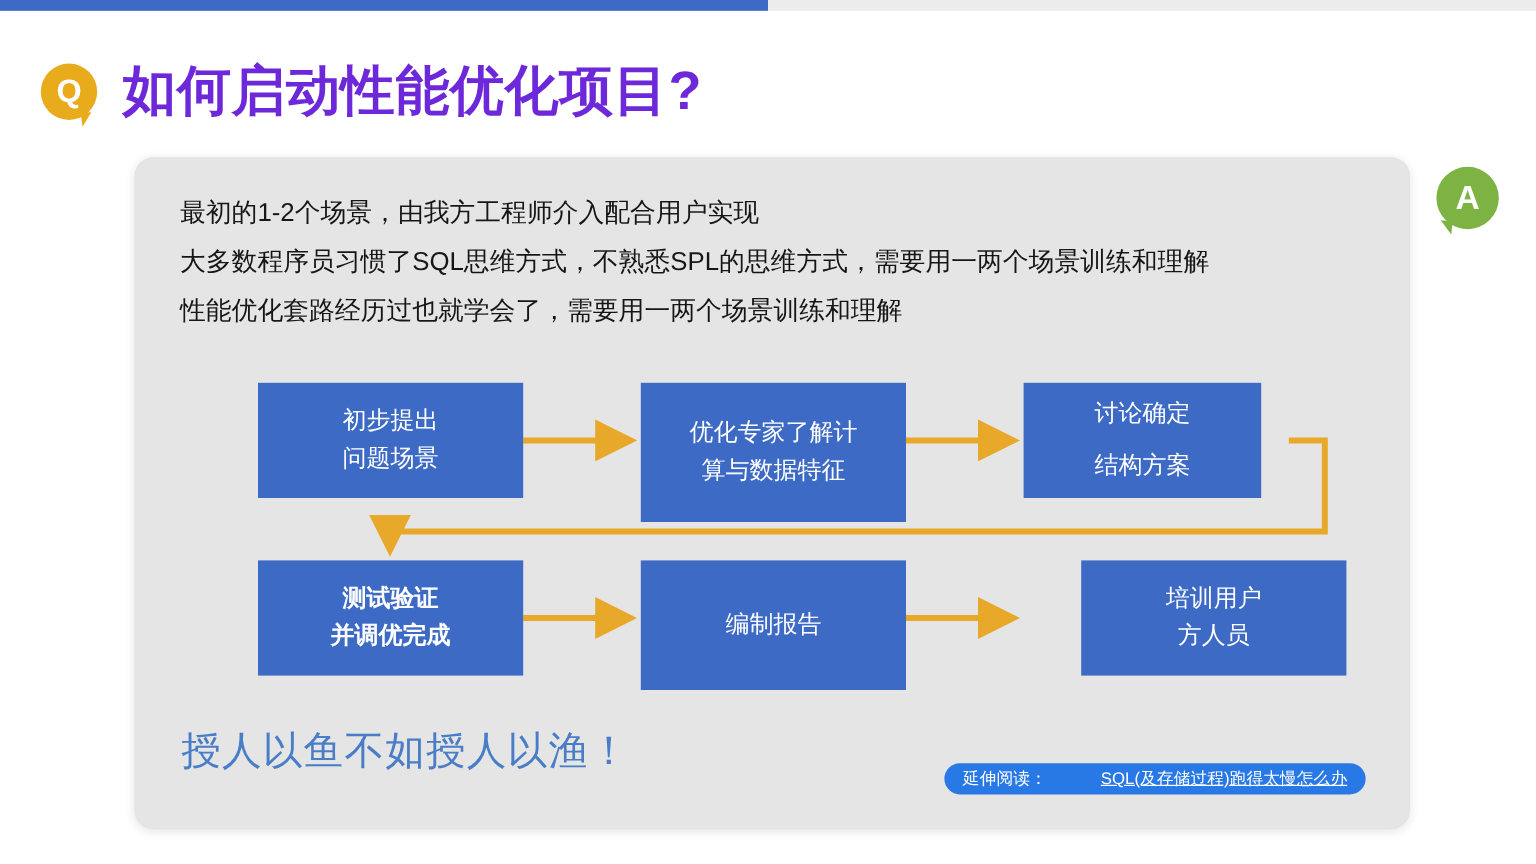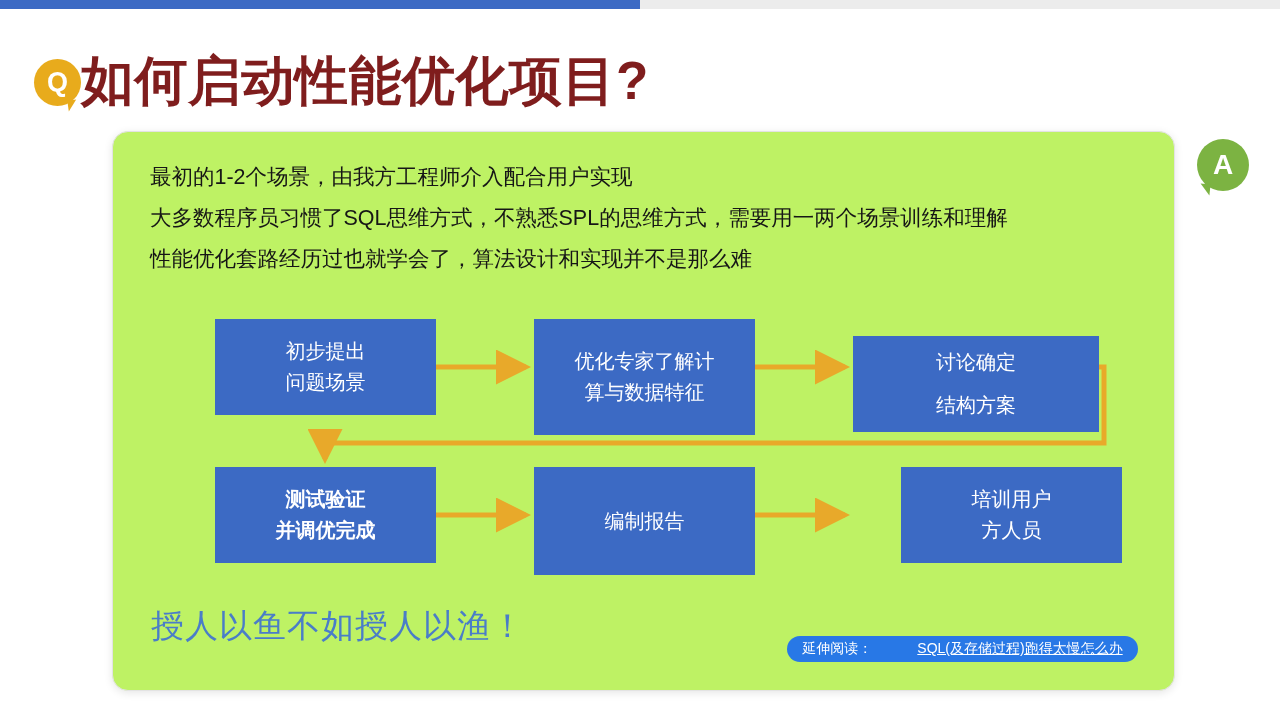--- a/index.html
+++ b/index.html
@@ -66,23 +66,24 @@
     display: flex;
     align-items: center;
     justify-content: center;
     color: #ffffff;
     font-size: 27px;
     font-weight: bold;
     line-height: 1;
     z-index: 2;
   }
   .page-title {
-    font-size: 53px;
+    margin-left: 21px;
+    font-size: 45px;
     font-weight: bold;
-    color: #7f1d1d;
+    color: #6d28d9;
     letter-spacing: 0.5px;
     white-space: nowrap;
   }
 
   
   .abadge {
     position: absolute;
     top: 139px;
     left: 1197px;
     width: 52px;
@@ -116,21 +117,21 @@
     z-index: 2;
   }
 
   
   .card {
     position: absolute;
     top: 131px;
     left: 112px;
     width: 1063px;
     height: 560px;
-    background: #bef264;
+    background: #e5e5e5;
     border: 1px solid #e3e3e3;
     border-radius: 16px;
     box-shadow: 0 2px 9px rgba(0,0,0,0.10);
     box-sizing: border-box;
   }
 
   .para {
     position: absolute;
     left: 37px;
     top: 25px;
@@ -160,21 +161,21 @@
     font-size: 20px;
     line-height: 31px;
     text-align: center;
     box-sizing: border-box;
     pointer-events: auto;
   }
   .node .nl { display: block; white-space: nowrap; }
 
   .n1 { left: 102px;  top: 187px; width: 221px; height: 96px; }
   .n2 { left: 421px;  top: 187px; width: 221px; height: 116px; }
-  .n3 { left: 740px;  top: 204px; width: 246px; height: 96px; gap: 12px; }
+  .n3 { left: 740px;  top: 187px; width: 198px; height: 96px; gap: 12px; }
   .n4 { left: 102px;  top: 335px; width: 221px; height: 96px; font-weight: bold; }
   .n5 { left: 421px;  top: 335px; width: 221px; height: 108px; }
   .n6 { left: 740px;  top: 335px; width: 221px; height: 96px; margin-left: 48px; }
 
   .flow-svg {
     position: absolute;
     left: 0; top: 0;
     width: 1063px;
     height: 560px;
   }
@@ -235,21 +236,21 @@
   <div class="bubble"></div>
   <div class="tail"></div>
   <div class="letter">A</div>
 </div>
 
 <div class="card">
 
   <div class="para">
     <div class="line">最初的1-2个场景，由我方工程师介入配合用户实现</div>
     <div class="line">大多数程序员习惯了SQL思维方式，不熟悉SPL的思维方式，需要用一两个场景训练和理解</div>
-    <div class="line">性能优化套路经历过也就学会了，算法设计和实现并不是那么难</div>
+    <div class="line">性能优化套路经历过也就学会了，需要用一两个场景训练和理解</div>
   </div>
 
   <div class="flow">
 
     <svg class="flow-svg" viewBox="0 0 1063 560">
       <defs>
         <marker id="ah" markerWidth="7" markerHeight="7" refX="6" refY="3.5" orient="auto" markerUnits="strokeWidth">
           <path d="M0,0 L7,3.5 L0,7 z" fill="#e8a92a"></path>
         </marker>
       </defs>

